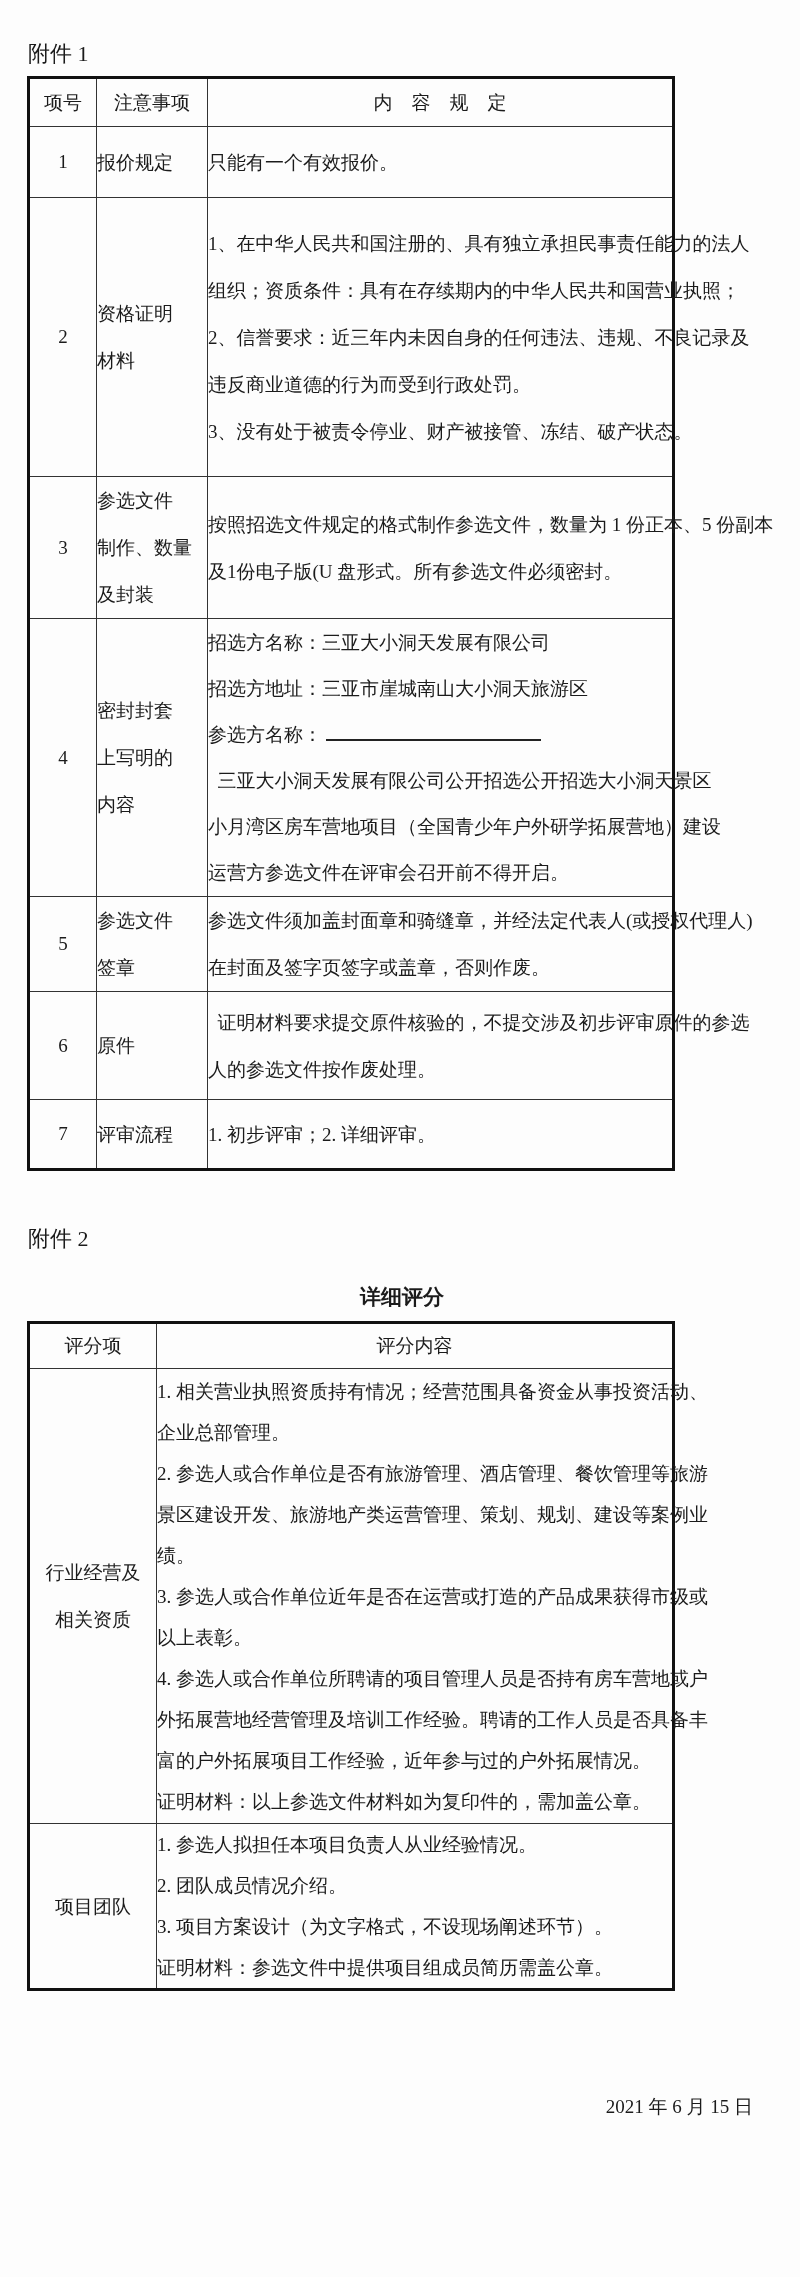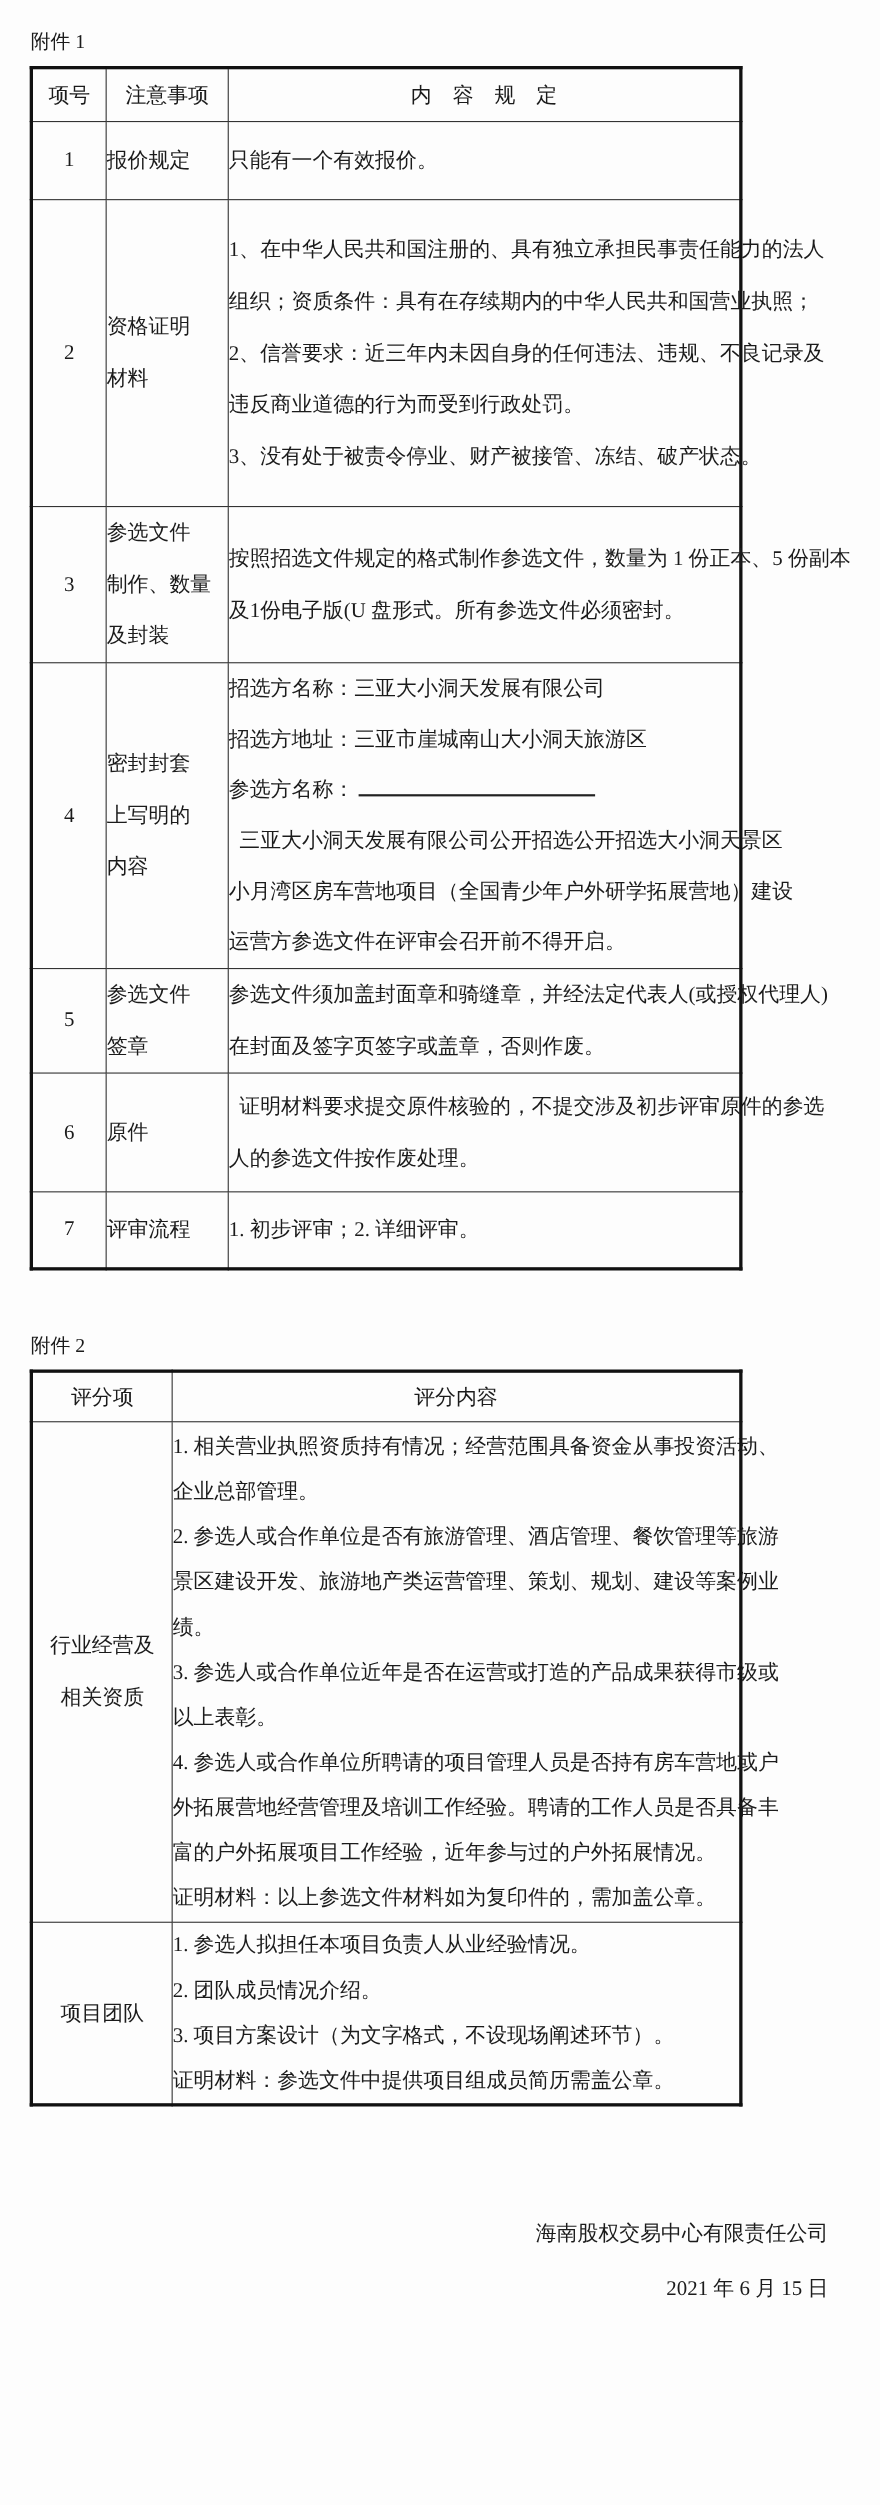--- a/index.html
+++ b/index.html
@@ -5,22 +5,22 @@
   html,body{margin:0;padding:0;}
   body{
     width:800px;height:2277px;
     background:#fdfdfd;
     color:#1b1b1b;
     font-family:"Liberation Serif","DejaVu Serif",serif;
     overflow:hidden;
   }
   .page{position:relative;width:800px;height:2277px;}
   .attach-label{
-    margin:28px 0 0 28px;
-    font-size:18px;line-height:20px;
+    margin:44px 0 0 28px;
+    font-size:22px;line-height:20px;
   }
   .attach-label.second{margin-top:58px;}
   .doc-title{
     width:750px;margin:36px 0 0 27px;
     text-align:center;
     font-size:21px;font-weight:bold;line-height:24px;
   }
   table.doc{
     border-collapse:collapse;
     margin:12px 0 0 27px;
@@ -167,20 +167,21 @@
           </td>
           <td class="col-content">
             <div class="ln">1. 初步评审；2. 详细评审。</div>
           </td>
         </tr>
       </tbody>
   </table>
 
   <div class="attach-label second">附件 2</div>
 
+  <div class="doc-title">详细评分</div>
 
   <table class="doc" id="t2">
     <thead>
       <tr>
         <th class="col-item">评分项</th>
         <th class="head-center">评分内容</th>
       </tr>
     </thead>
     <tbody id="t2-body">
         <tr>
@@ -210,17 +211,16 @@
             <div class="ln">1. 参选人拟担任本项目负责人从业经验情况。</div>
             <div class="ln">2. 团队成员情况介绍。</div>
             <div class="ln">3. 项目方案设计（为文字格式，不设现场阐述环节）。</div>
             <div class="ln">证明材料：参选文件中提供项目组成员简历需盖公章。</div>
           </td>
         </tr>
       </tbody>
   </table>
 
   <div class="footer">
-    <div class="f-company">海南股权交易中心有限责任公司</div>
     <div class="f-date">2021 年 6 月 15 日</div>
   </div>
 
 </div>
 
 </body></html>

